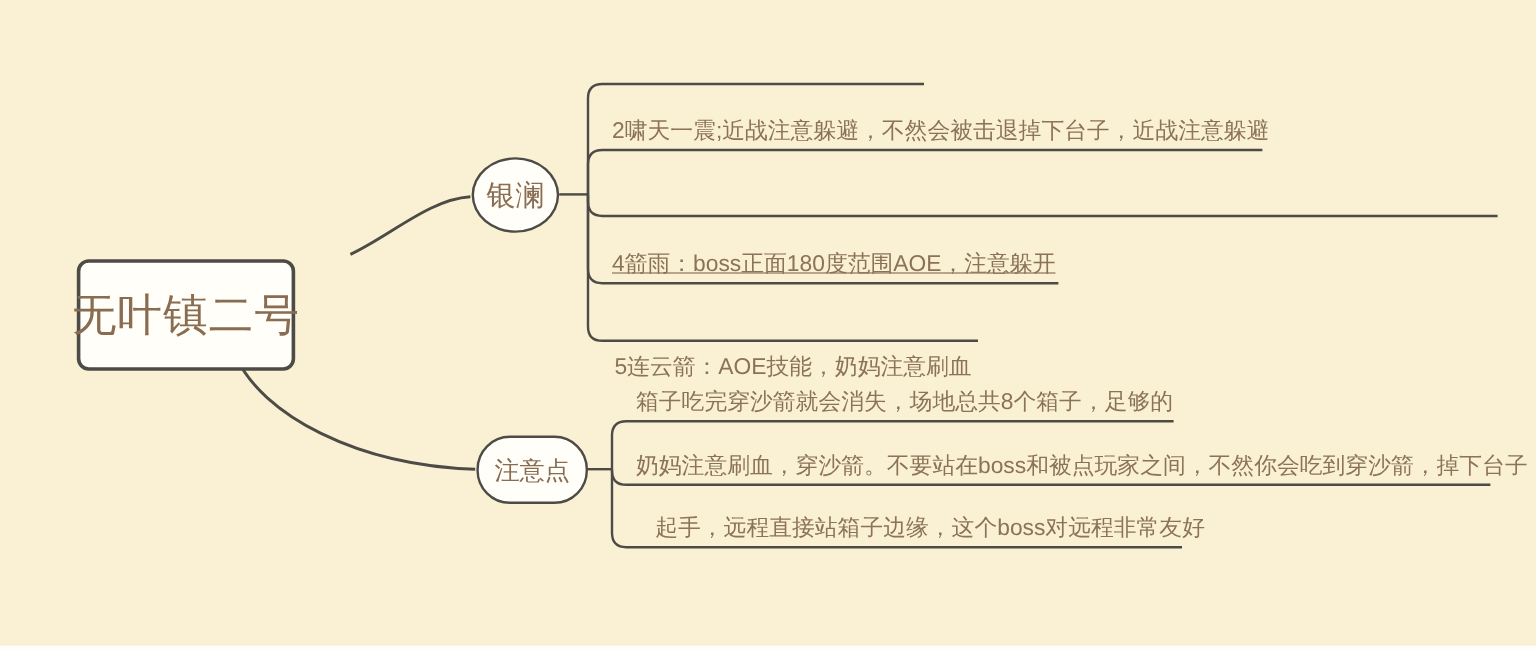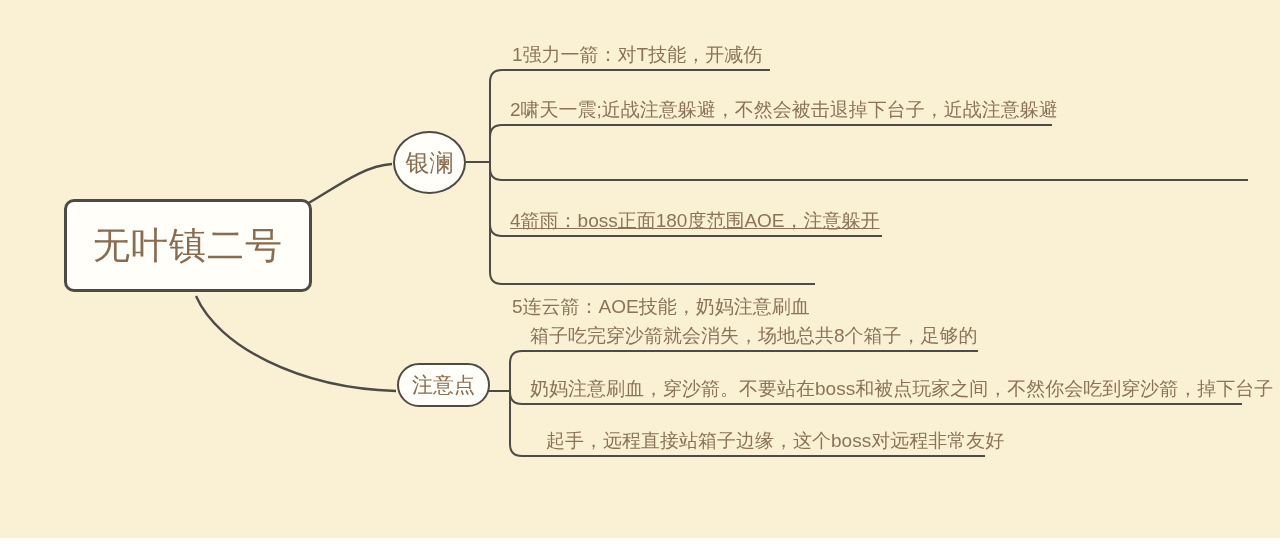--- a/index.html
+++ b/index.html
@@ -20,31 +20,31 @@
   .node{
     position:absolute;
     display:flex;align-items:center;justify-content:center;
     background:#FFFEF8;
     border:2.5px solid #4D4B45;
     color:#8A6C50;
     box-sizing:border-box;
     white-space:nowrap;
   }
   .root-node{
-    left:64px;top:199px;width:248px;height:93px;
+    left:64px;top:216px;width:182px;height:93px;
     border-width:3px;border-radius:10px;
     font-size:37px;letter-spacing:1px;
   }
   .branch-yinlan{
     left:393px;top:131px;width:73px;height:63px;
     border-radius:50%;
     font-size:24px;
   }
   .branch-notes{
-    left:397px;top:363px;width:93px;height:44px;
+    left:397px;top:363px;width:93px;height:57px;
     border-radius:28px;
     font-size:21px;
   }
   .leaf{
     position:absolute;
     color:#8C7357;
     font-size:19px;line-height:24px;
     white-space:nowrap;
   }
   .b1-r1{left:512px;top:43px;}
@@ -87,21 +87,20 @@
     <span>无叶镇二号</span>
   </div>
 
   <div class="node branch-yinlan">
     <span>银澜</span>
   </div>
   <div class="node branch-notes">
     <span>注意点</span>
   </div>
 
-  <div class="leaf b1-r1">1强力一箭：对T技能，开减伤</div>
   <div class="leaf b1-r2">2啸天一震;近战注意躲避，不然会被击退掉下台子，近战注意躲避</div>
   <div class="leaf b1-r4">4箭雨：boss正面180度范围AOE，注意躲开</div>
   <div class="leaf b1-r5">5连云箭：AOE技能，奶妈注意刷血</div>
 
   <div class="leaf b2-r1">箱子吃完穿沙箭就会消失，场地总共8个箱子，足够的</div>
   <div class="leaf b2-r2">奶妈注意刷血，穿沙箭。不要站在boss和被点玩家之间，不然你会吃到穿沙箭，掉下台子</div>
   <div class="leaf b2-r3">起手，远程直接站箱子边缘，这个boss对远程非常友好</div>
 
   <div class="bottom-strip"></div>
 </div>

